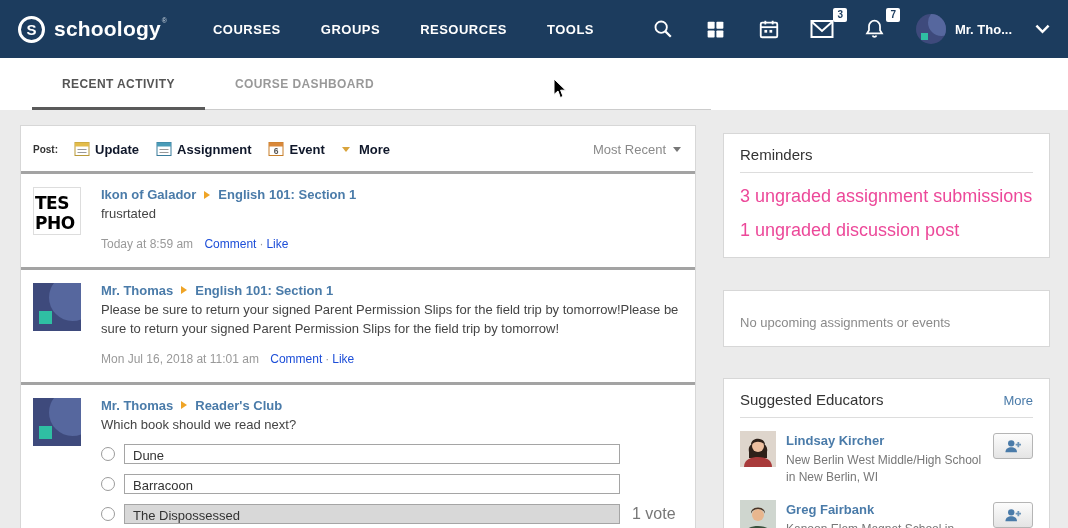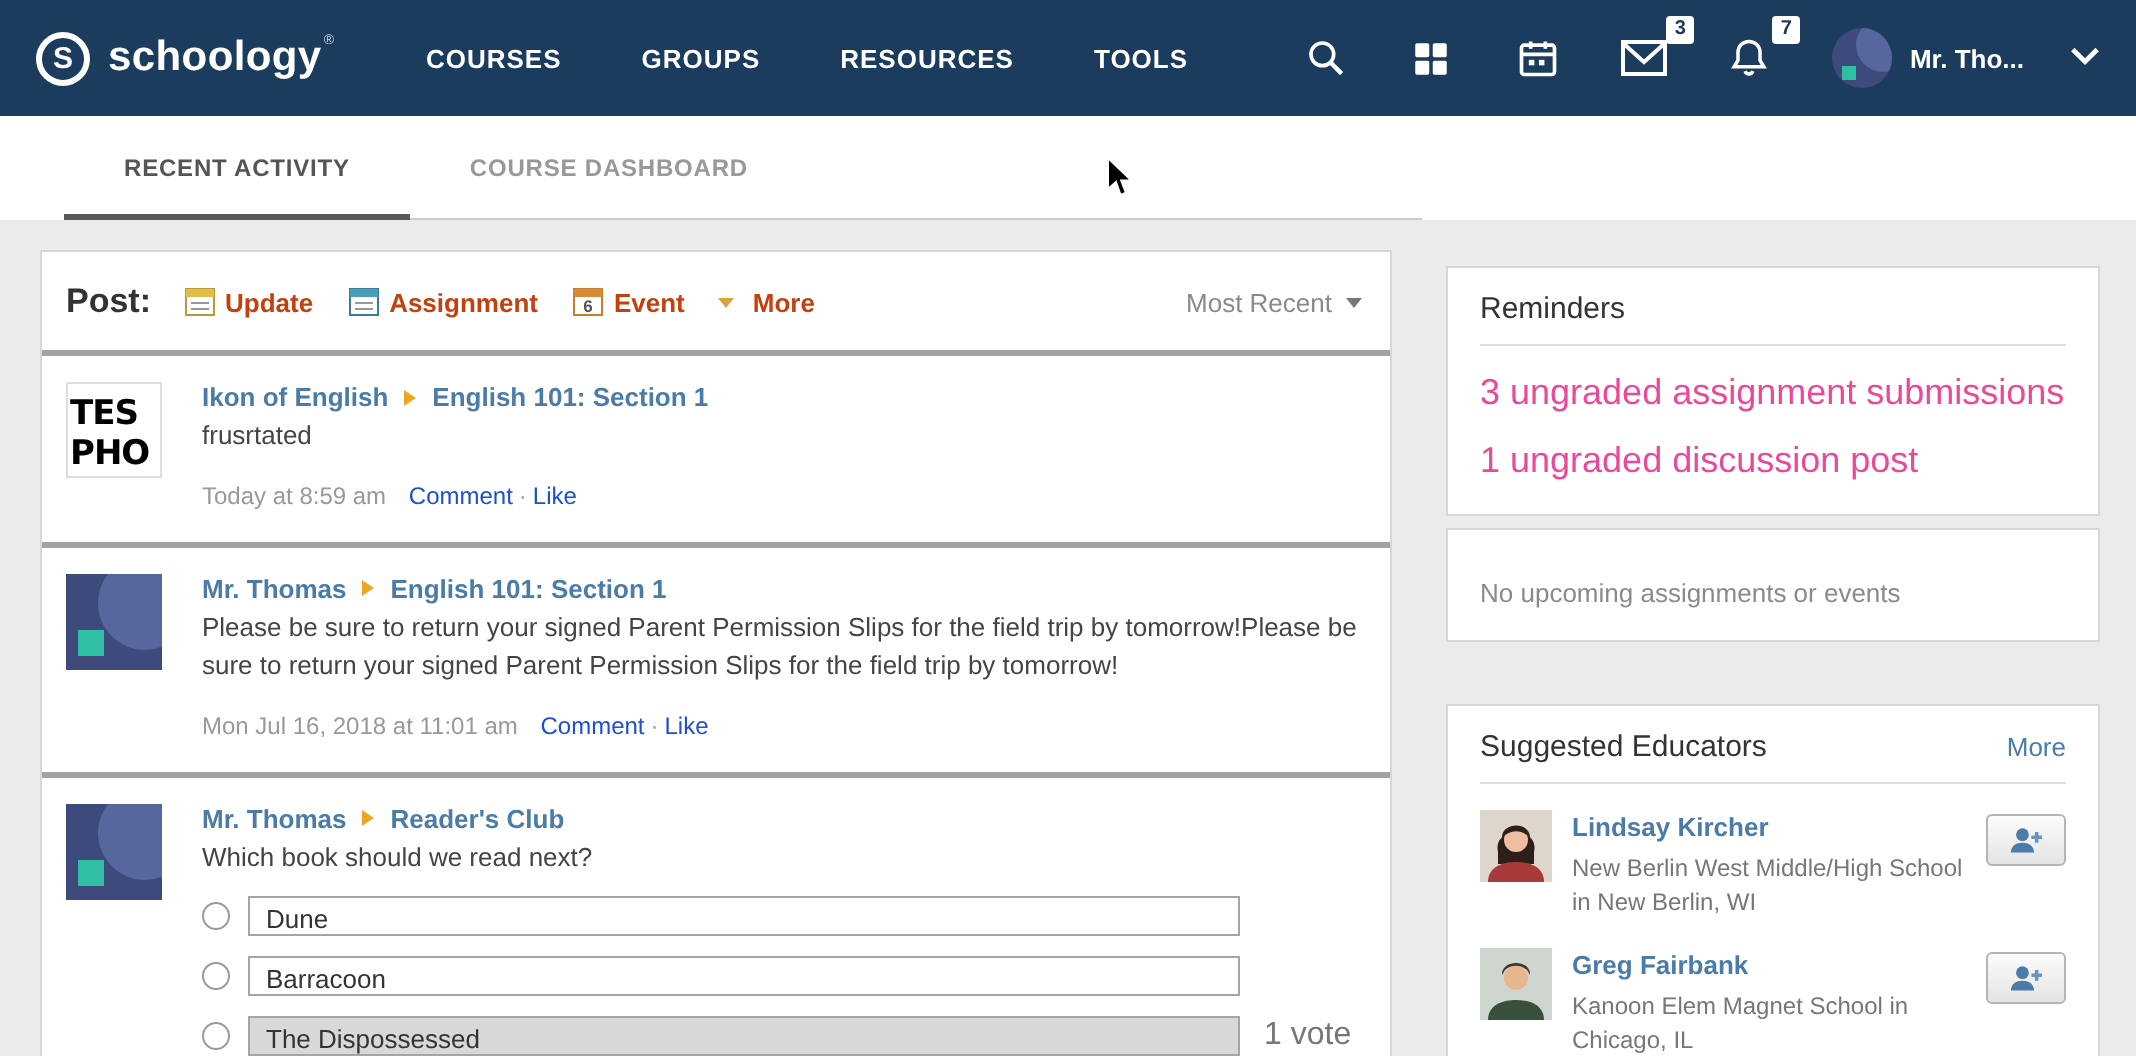--- a/index.html
+++ b/index.html
@@ -35,22 +35,22 @@
   .tab.active { color:#555; }
   .tab.active::after { content:""; position:absolute; left:0; right:0; bottom:-1px; height:3px; background:#5a5a5a; }
 
   
   .page { display:flex; padding:15px 18px 0 20px; gap:27px; align-items:flex-start; }
   .main-card { width:676px; background:#fff; border:1px solid #d7d7d7; }
   .side { width:327px; margin-top:8px; }
 
   
   .postbar { display:flex; align-items:center; padding:15px 14px 14px 12px; }
-  .post-label { font-size:17px; font-weight:bold; color:#333; margin-right:16px; }
-  .post-action { display:flex; align-items:center; gap:5px; margin-right:17px; font-size:13px; font-weight:bold; color:#c2410c; }
+  .post-label { font-size:10px; font-weight:bold; color:#333; margin-right:16px; }
+  .post-action { display:flex; align-items:center; gap:5px; margin-right:17px; font-size:13px; font-weight:bold; color:#0f172a; }
   .sort { margin-left:auto; color:#8a8a8a; font-size:13px; display:flex; align-items:center; gap:7px; cursor:pointer; }
   .caret-down-sm { width:0; height:0; border-left:4px solid transparent; border-right:4px solid transparent; border-top:5px solid #777; }
   .caret-down-gold { width:0; height:0; border-left:4px solid transparent; border-right:4px solid transparent; border-top:5px solid #d9a43c; margin-right:4px; }
 
   
   .feed-item { display:flex; gap:20px; padding:13px 14px 16px 12px; border-top:3px solid #a3a3a3; }
   .avatar48 { width:48px; height:48px; flex:0 0 48px; overflow:hidden; position:relative; }
   .avatar-photo { background:#fff; border:1px solid #ddd; color:#000; font-weight:900; font-size:17px;
                   line-height:1.18; letter-spacing:-.5px; padding:5px 0 0 1px; white-space:nowrap;
                   font-family:"DejaVu Sans", sans-serif; }
@@ -71,21 +71,21 @@
   
   .poll-row { display:flex; align-items:center; margin-top:10px; }
   .radio { width:14px; height:14px; border:1px solid #9b9b9b; border-radius:50%; background:#fff; flex:0 0 14px; cursor:pointer; }
   .poll-box { width:496px; height:20px; border:1px solid #a5a5a5; margin-left:9px; font-size:13px;
               color:#333; line-height:22px; padding-left:8px; background:#fff; }
   .poll-box.filled { background:#d8d8d8; }
   .poll-votes { font-size:16px; color:#777; margin-left:12px; }
 
   
   .card { background:#fff; border:1px solid #d7d7d7; padding:12px 16px 16px; }
-  .card-reminders { margin-bottom:6px; }
+  .card-reminders { margin-bottom:32px; }
   .card-upcoming { margin-bottom:31px; }
   .card-head { display:flex; align-items:baseline; justify-content:space-between;
                padding-bottom:9px; border-bottom:1px solid #ddd; }
   .card-title { font-size:15px; color:#333; }
   .card-link { font-size:12px; color:#4a7ba9; }
   .card-link.lg { font-size:13px; }
   .reminder-link { display:block; font-size:18px; color:#ec4899; margin-top:13px; }
   .empty-text { font-size:13px; color:#8a8a8a; margin-top:12px; }
   .edu-row { display:flex; gap:10px; margin-top:13px; align-items:flex-start; }
   .edu-avatar { width:36px; height:36px; flex:0 0 36px; }
@@ -220,21 +220,21 @@
       </div>
     </div>
 
     <div class="feed-item">
       <div class="avatar48 avatar-photo">
         <div>TES</div>
         <div>PHO</div>
       </div>
       <div class="item-body">
         <div class="authorline">
-          <a>Ikon of English</a>
+          <a>Ikon of Galador</a>
           <span class="crumb-arrow"></span>
           <a>English 101: Section 1</a>
         </div>
         <div class="post-text">frusrtated</div>
         <div class="item-foot">
           <span class="timestamp">Today at 8:59 am</span>
           <a>Comment</a><span class="dot-sep">·</span><a>Like</a>
         </div>
       </div>
     </div>

